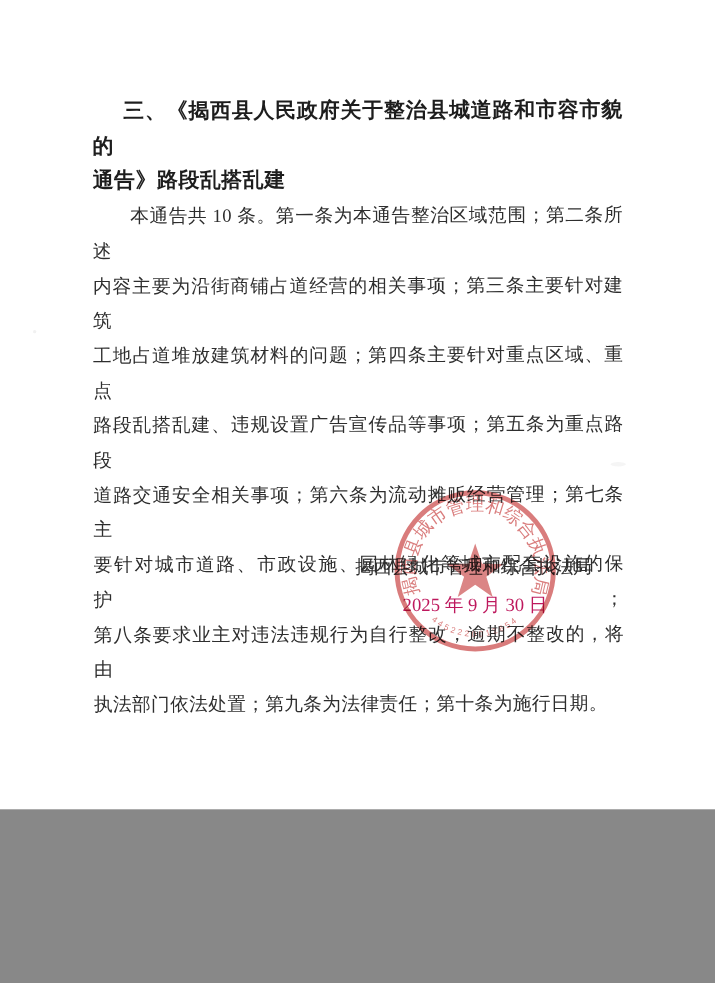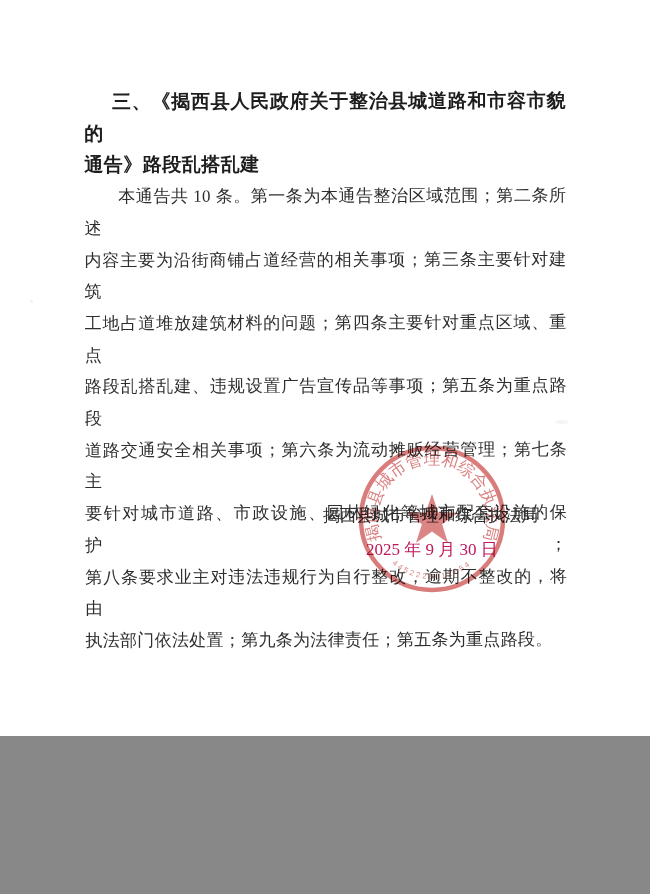--- a/index.html
+++ b/index.html
@@ -85,21 +85,21 @@
     <div class="title-line justified">三、《揭西县人民政府关于整治县城道路和市容市貌的</div>
     <div class="title-line">通告》路段乱搭乱建</div>
 
     <div class="body-line first">本通告共 10 条。第一条为本通告整治区域范围；第二条所述</div>
     <div class="body-line">内容主要为沿街商铺占道经营的相关事项；第三条主要针对建筑</div>
     <div class="body-line">工地占道堆放建筑材料的问题；第四条主要针对重点区域、重点</div>
     <div class="body-line">路段乱搭乱建、违规设置广告宣传品等事项；第五条为重点路段</div>
     <div class="body-line">道路交通安全相关事项；第六条为流动摊贩经营管理；第七条主</div>
     <div class="body-line">要针对城市道路、市政设施、园林绿化等城市配套设施的保护；</div>
     <div class="body-line">第八条要求业主对违法违规行为自行整改，逾期不整改的，将由</div>
-    <div class="body-line last">执法部门依法处置；第九条为法律责任；第五条为重点路段。</div>
+    <div class="body-line last">执法部门依法处置；第九条为法律责任；第十条为施行日期。</div>
   </div>
 
   <div class="signature">揭西县城市管理和综合执法局</div>
   <div class="sig-date">2025 年 9 月 30 日</div>
 
   <svg class="seal" viewBox="0 0 156 156" xmlns="http://www.w3.org/2000/svg">
     <defs>
       <path id="sealTextArc" d="M 30.4,105.5 A 55,55 0 1 1 125.6,105.5" fill="none"></path>
       <path id="sealCodeArc" d="M 28.9,112.4 A 60,60 0 0 0 127.1,112.4" fill="none"></path>
     </defs>

